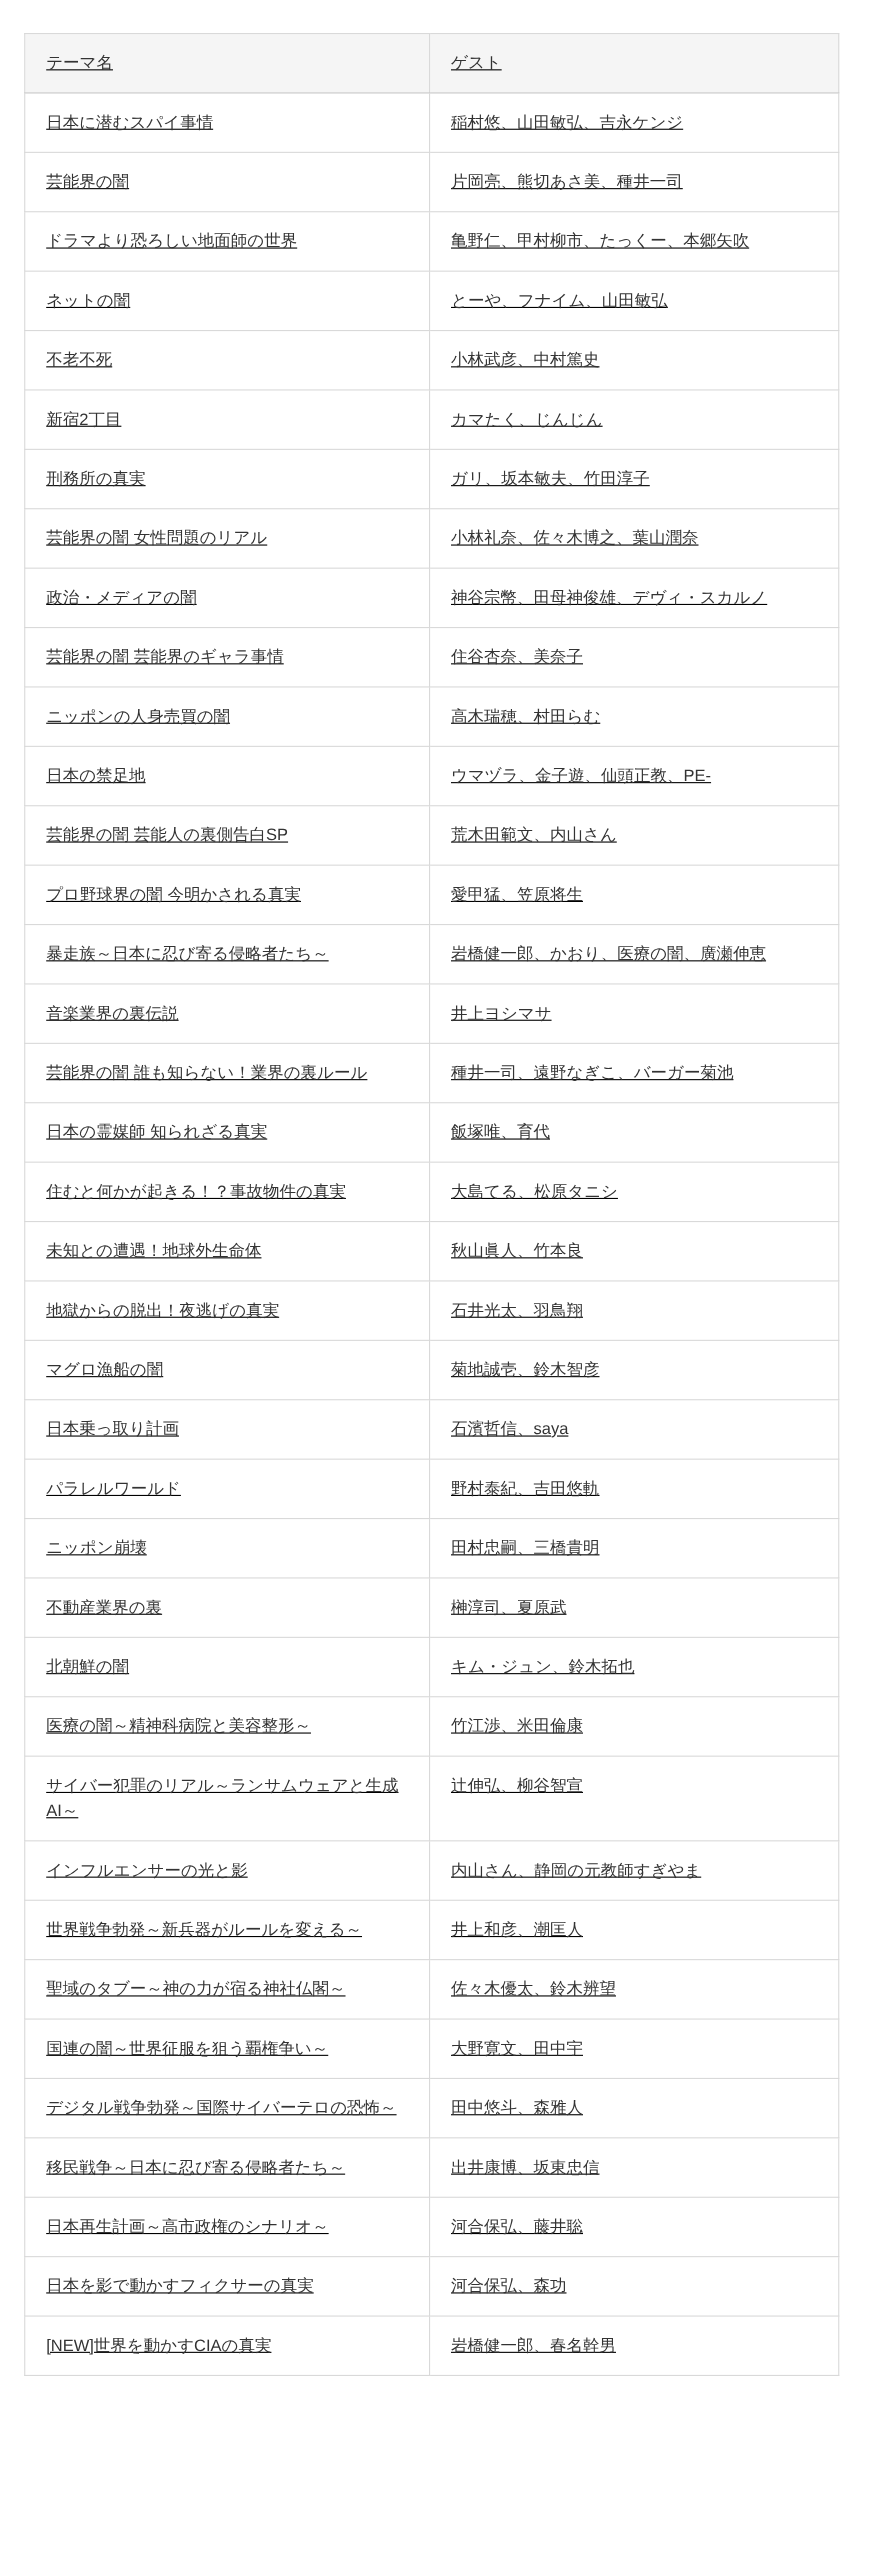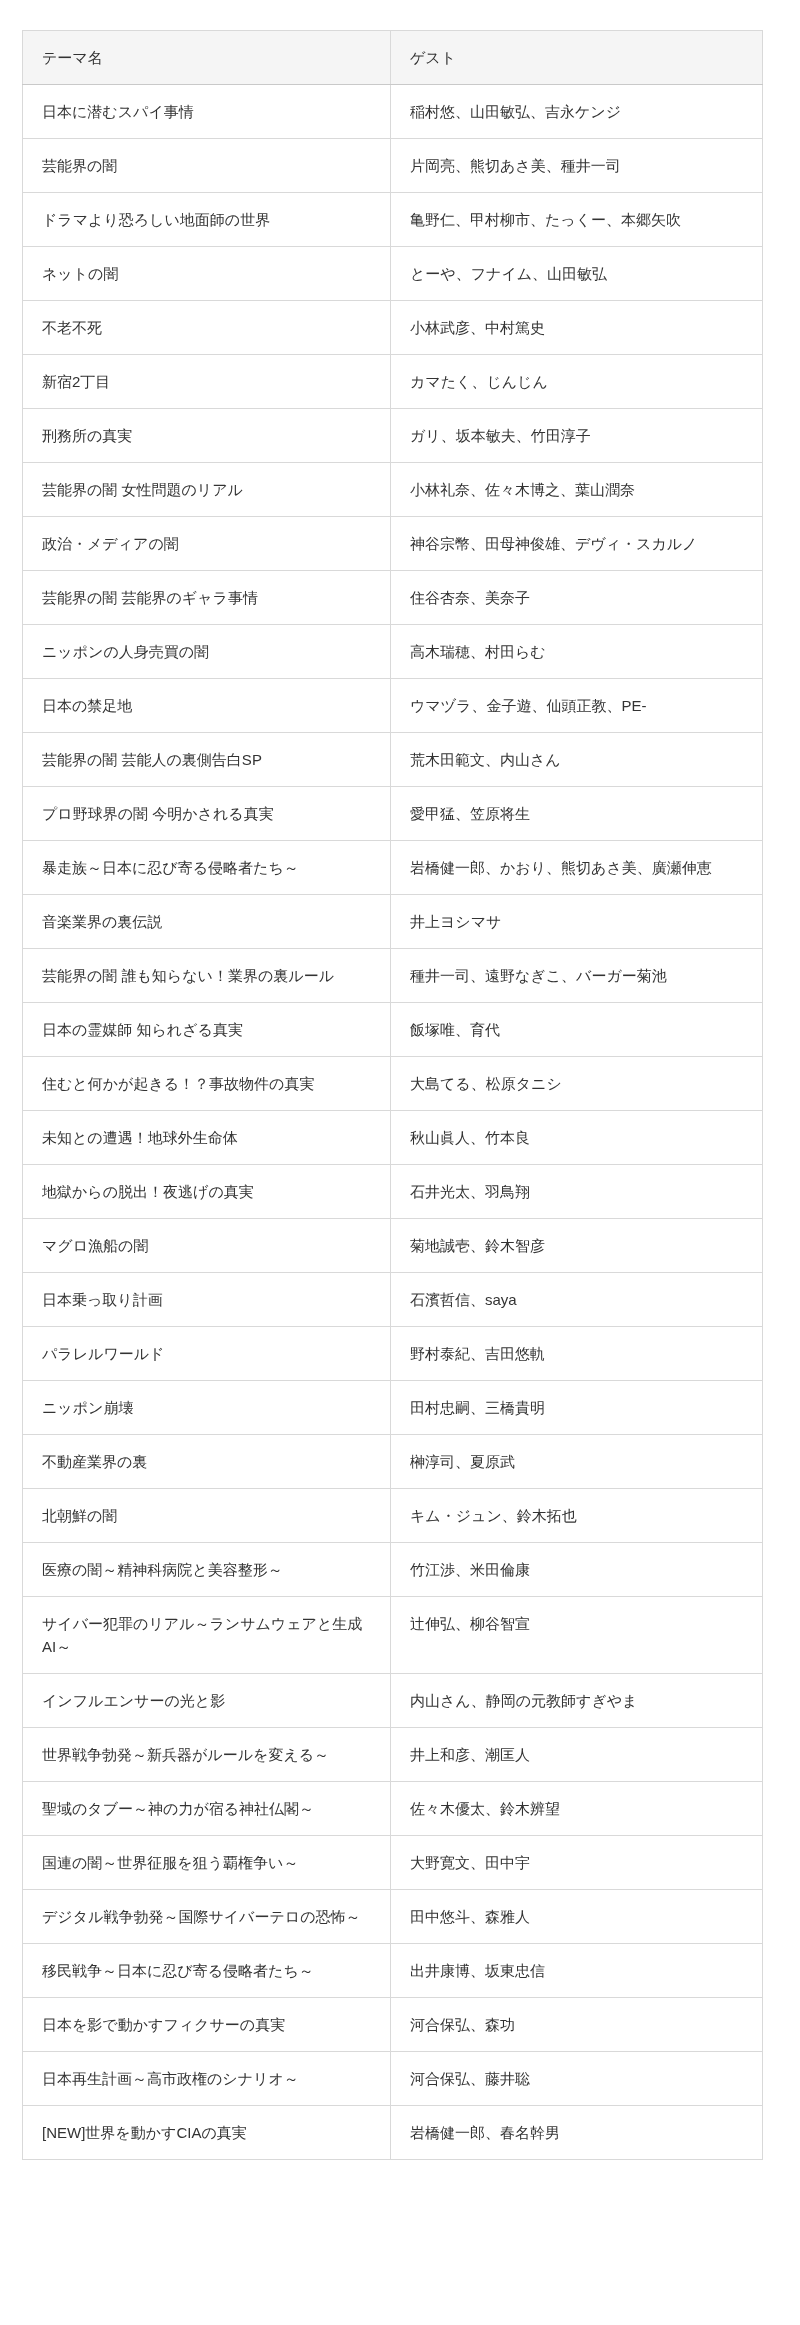--- a/index.html
+++ b/index.html
@@ -10,20 +10,21 @@
   }
   * { box-sizing: border-box; margin: 0; padding: 0; }
   html, body {
     width: 800px;
     min-height: 2325px;
     background: var(--page-bg);
     font-family: "Liberation Sans", "DejaVu Sans", sans-serif;
   }
   .page {
     padding: 30px 38px 30px 22px;
+    text-decoration: underline;
   }
   table.data-table {
     width: 740px;
     border-collapse: collapse;
     table-layout: fixed;
   }
   col.col-theme { width: 368px; }
   col.col-guest { width: 372px; }
   th, td {
     border: 1px solid var(--border);
@@ -124,21 +125,21 @@
     <td>荒木田範文、内山さん</td>
   </tr>
 
   <tr>
     <td>プロ野球界の闇 今明かされる真実</td>
     <td>愛甲猛、笠原将生</td>
   </tr>
 
   <tr>
     <td>暴走族～日本に忍び寄る侵略者たち～</td>
-    <td>岩橋健一郎、かおり、熊切あさ美、廣瀬伸恵</td>
+    <td>岩橋健一郎、かおり、医療の闇、廣瀬伸恵</td>
   </tr>
 
   <tr>
     <td>音楽業界の裏伝説</td>
     <td>井上ヨシマサ</td>
   </tr>
 
   <tr>
     <td>芸能界の闇 誰も知らない！業界の裏ルール</td>
     <td>種井一司、遠野なぎこ、バーガー菊池</td>
@@ -229,27 +230,27 @@
     <td>デジタル戦争勃発～国際サイバーテロの恐怖～</td>
     <td>田中悠斗、森雅人</td>
   </tr>
 
   <tr>
     <td>移民戦争～日本に忍び寄る侵略者たち～</td>
     <td>出井康博、坂東忠信</td>
   </tr>
 
   <tr>
+    <td>日本再生計画～高市政権のシナリオ～</td>
+    <td>河合保弘、藤井聡</td>
+  </tr>
+
+  <tr>
     <td>日本を影で動かすフィクサーの真実</td>
     <td>河合保弘、森功</td>
-  </tr>
-
-  <tr>
-    <td>日本再生計画～高市政権のシナリオ～</td>
-    <td>河合保弘、藤井聡</td>
   </tr>
 
   <tr>
     <td>[NEW]世界を動かすCIAの真実</td>
     <td>岩橋健一郎、春名幹男</td>
   </tr>
 </tbody>
   </table>
 </div>
 

